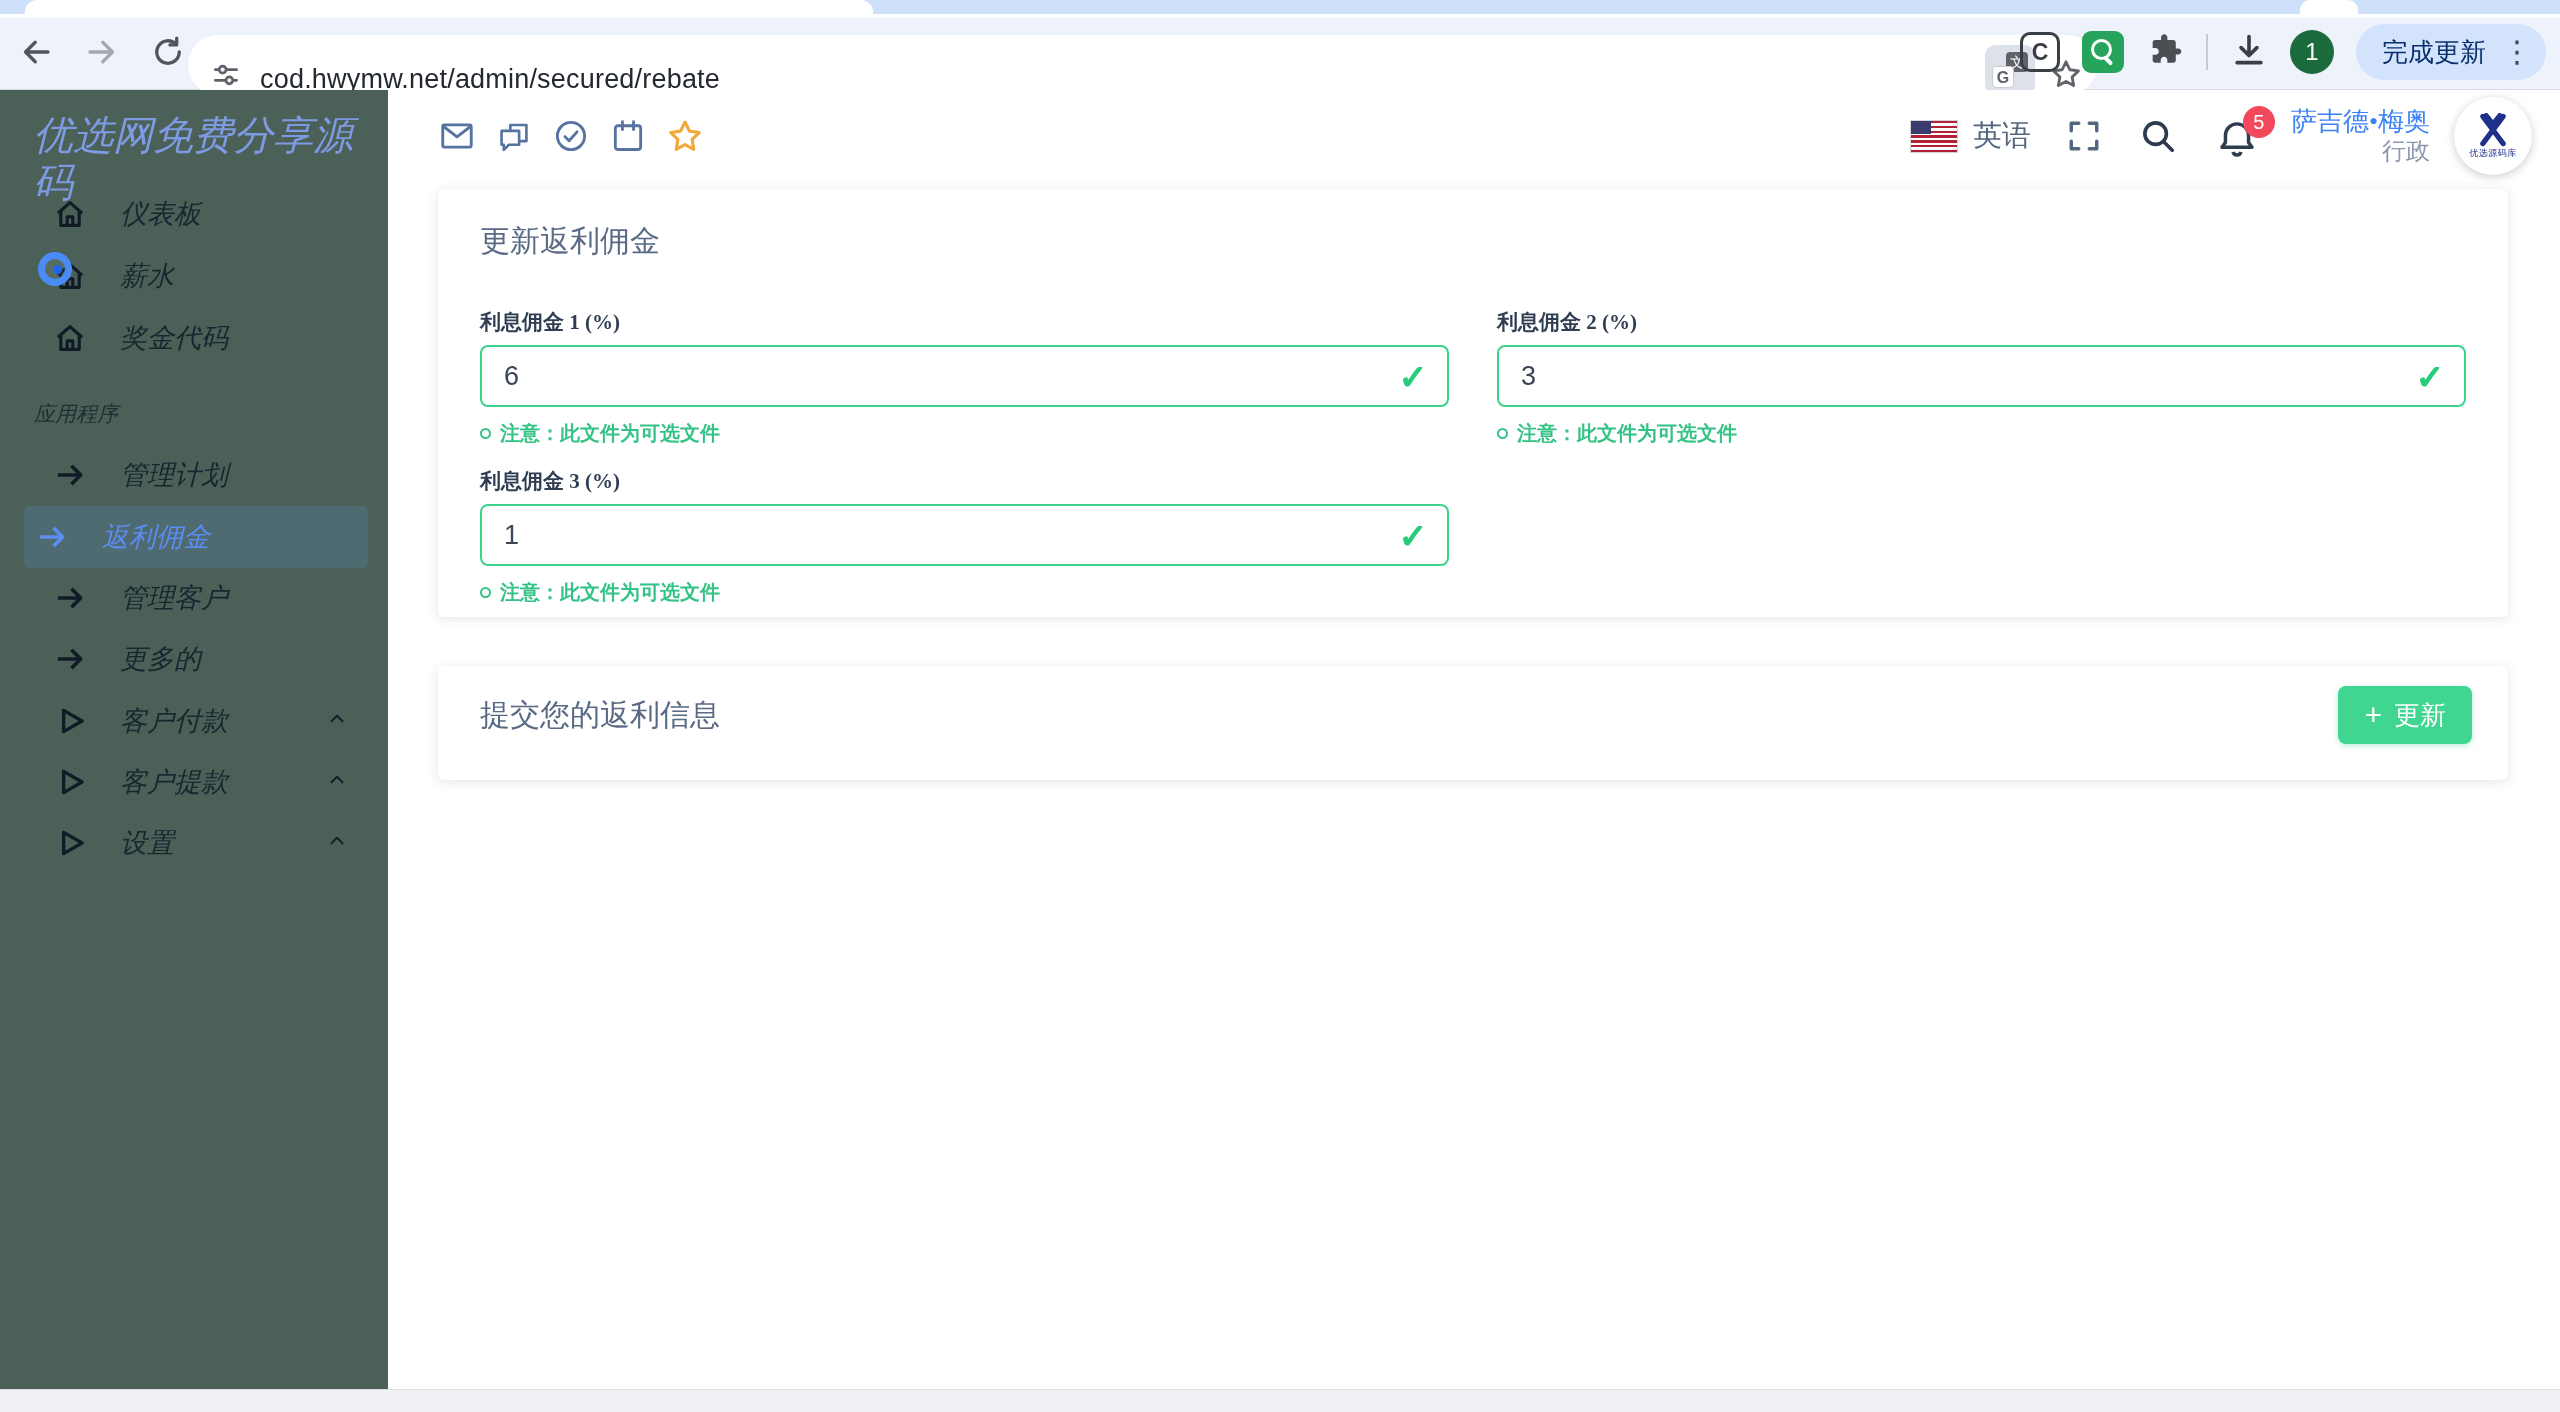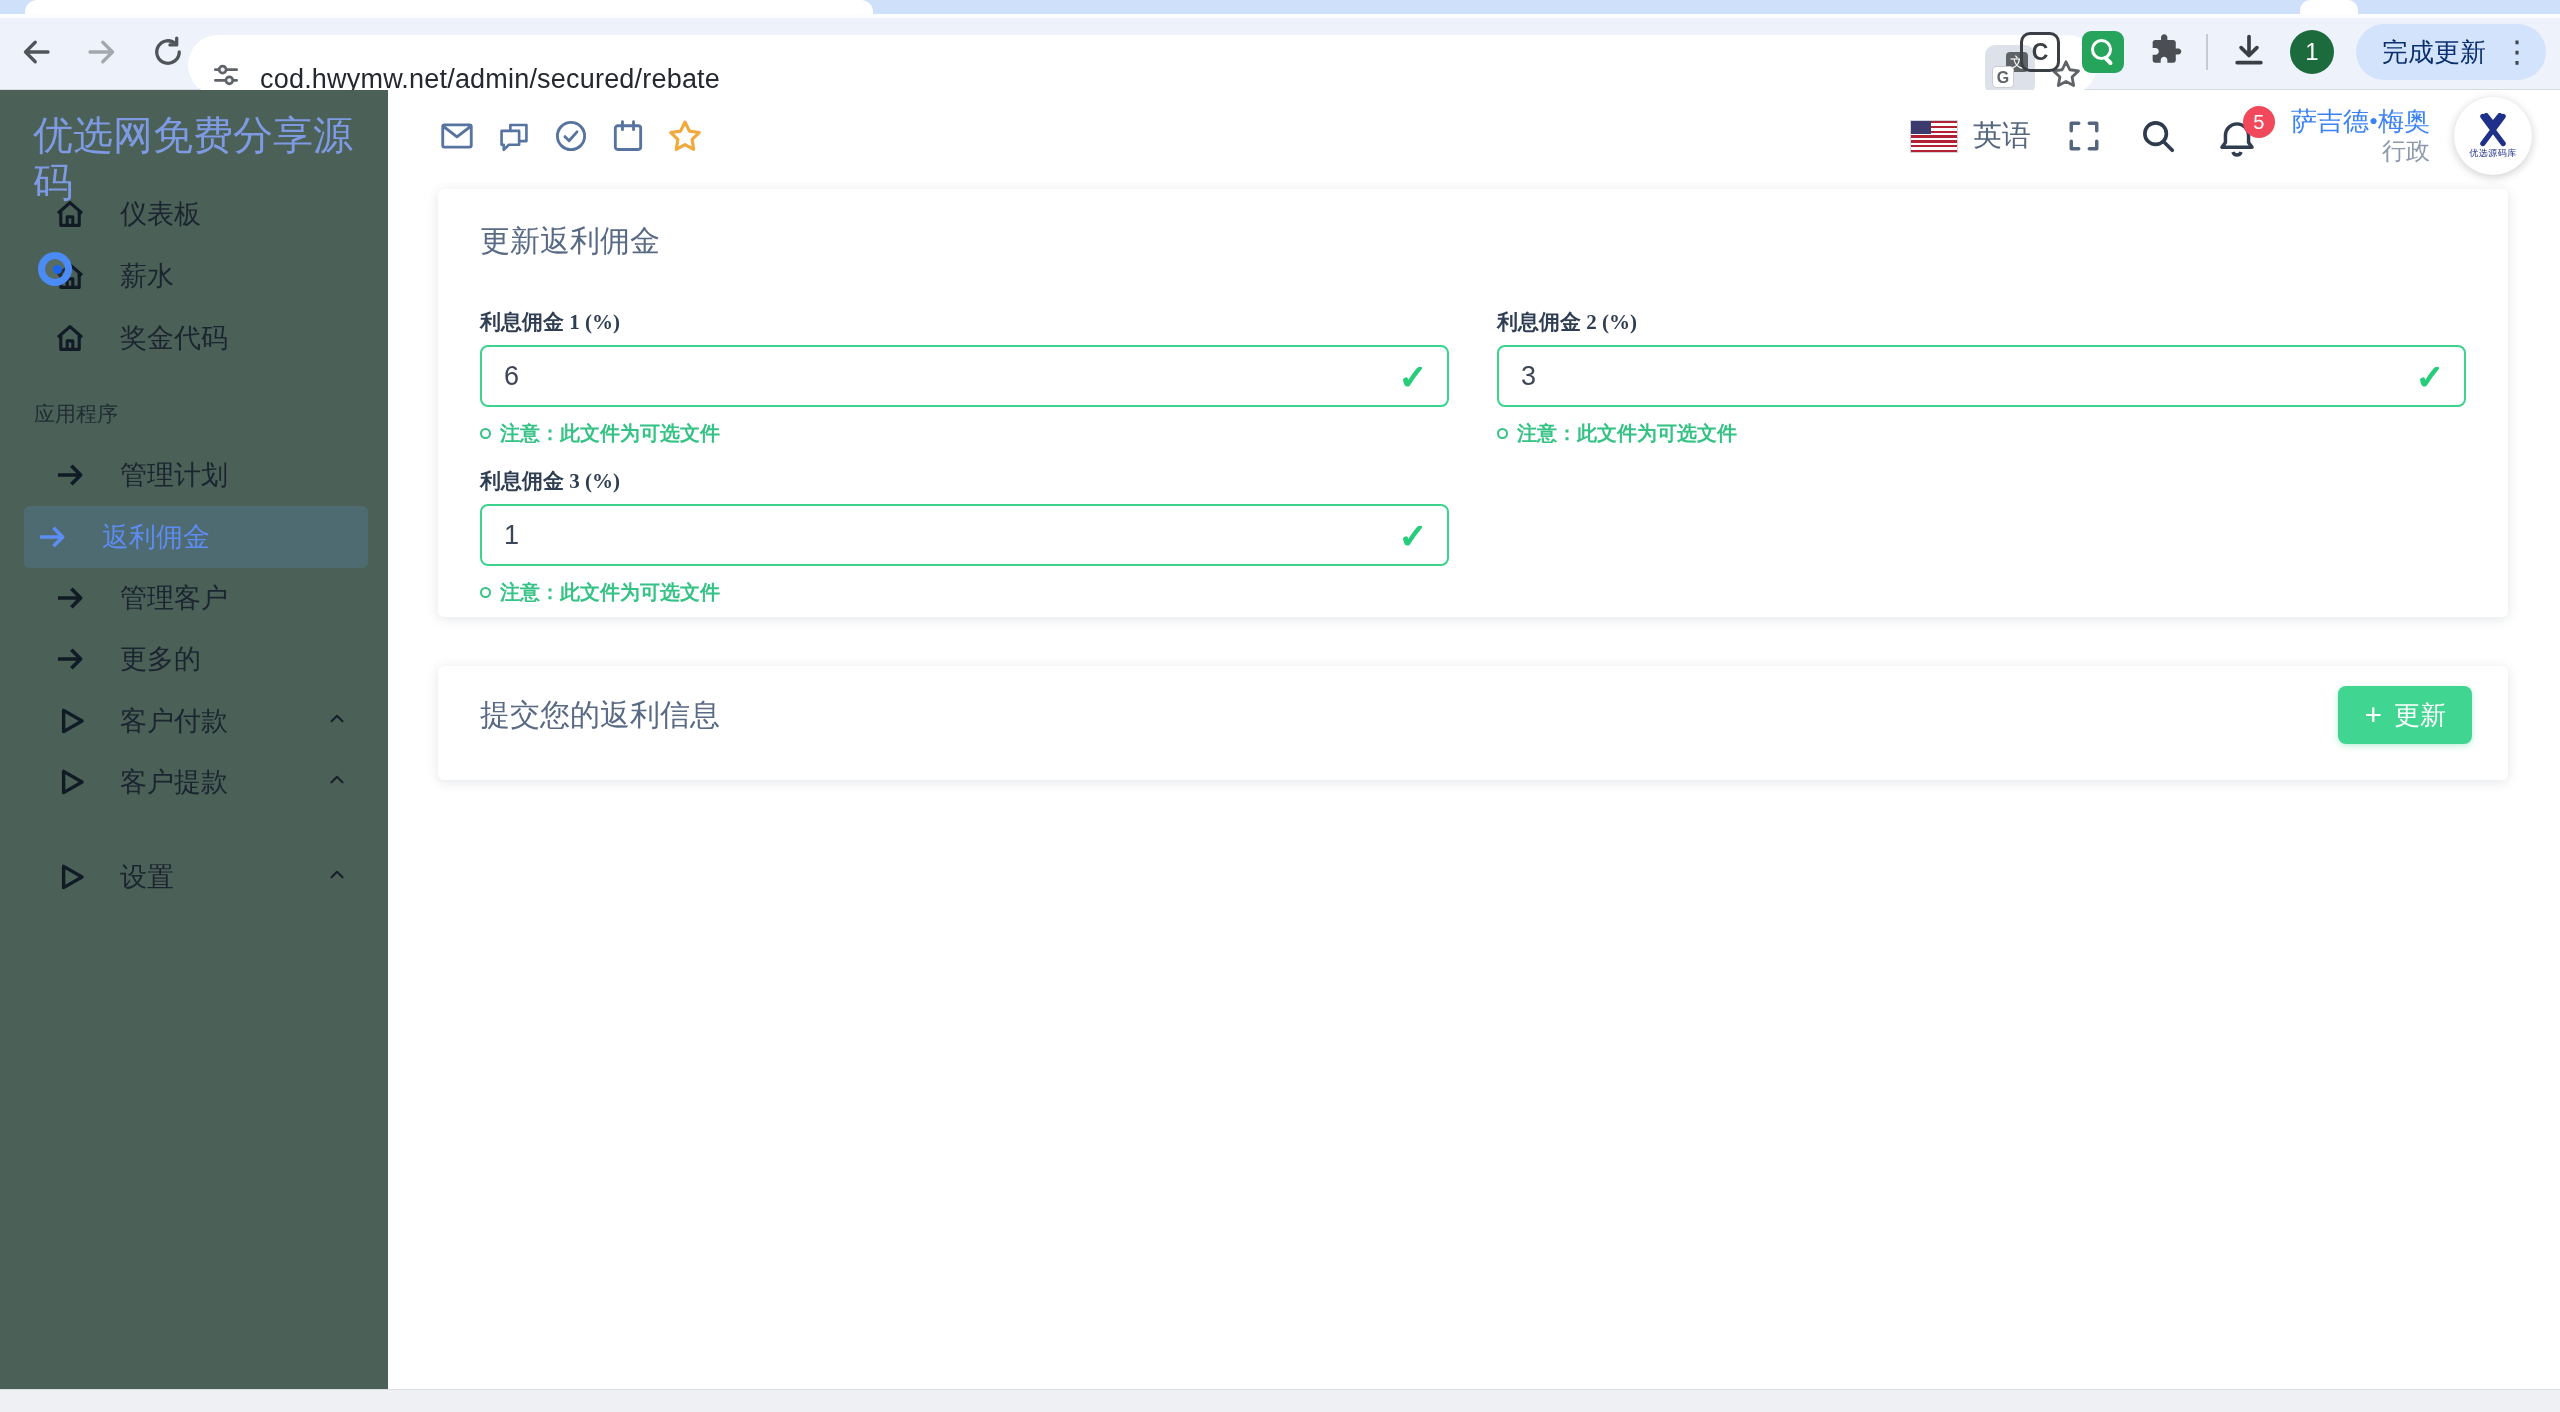--- a/index.html
+++ b/index.html
@@ -41,21 +41,21 @@
   .profile-chip { width:44px; height:44px; border-radius:50%; background:#1c6b3c; color:#fff; font-size:24px; display:flex; align-items:center; justify-content:center; }
   .update-pill { height:56px; border-radius:28px; background:#d4e3fc; display:flex; align-items:center; gap:16px; padding:0 14px 0 26px; border:none; }
   .update-pill .lbl { font-size:26px; color:#0a2f6d; }
   .update-pill .kebab { font-size:30px; color:#41464c; line-height:1; }
 
   
   .page { position:absolute; top:90px; left:0; width:2560px; height:1299px; background:#fff; }
   .bottom-strip { position:absolute; left:0; top:1389px; width:2560px; height:23px; background:#eef0f3; border-top:1px solid #dadee3; }
 
   
-  .sidebar { position:absolute; left:0; top:0; width:388px; height:1299px; background:#4b6057; }
+  .sidebar { position:absolute; left:0; top:0; width:388px; height:1299px; background:#4b6057;font-style:italic; }
   .brand { position:absolute; left:33px; top:22px; width:330px; font-size:40px; line-height:47px; color:#7e9ae2; }
   .nav-item { position:absolute; left:0; width:388px; height:62px; display:flex; align-items:center; padding-left:52px; cursor:pointer; }
   .nav-item .ic { position:relative; width:36px; height:36px; flex:0 0 36px; display:flex; align-items:center; justify-content:center; color:#101b26; }
   .nav-item .ic svg { width:34px; height:34px; fill:none; stroke:currentColor; stroke-width:2.2; stroke-linejoin:round; }
   .nav-item .lbl { margin-left:32px; font-size:27px; color:#1b2530; }
   .nav-item.active { left:24px; width:344px; background:#4d6b70; border-radius:6px; padding-left:10px; }
   .nav-item.active .lbl, .nav-item.active .ic { color:#5d8cf3; }
   .target-overlay { position:absolute; left:-14px; top:-6px; width:34px; height:34px; border:7px solid #4b8bf5; border-radius:50%; background:rgba(255,255,255,.08); }
   .target-overlay::after { content:""; position:absolute; left:8px; top:6px; width:9px; height:9px; border-radius:50%; background:#1a66f0; }
   .section-label { position:absolute; left:34px; top:310px; font-size:21px; color:#212d33; }
@@ -270,21 +270,21 @@
             </svg>
         </span>
         <span class="lbl serif">客户付款</span>
         <span class="chev">
           <svg viewBox="0 0 24 24">
               <path d="M6 14.5 12 8.5l6 6"></path>
             </svg>
         </span>
       </div>
 
-      <div class="nav-item" style="top:756px">
+      <div class="nav-item" style="top:722px">
         <span class="ic">
           <svg viewBox="0 0 24 24" style="stroke-width:2.4">
               <path d="M7.5 4.5v15l13-7.5z"></path>
             </svg>
         </span>
         <span class="lbl serif">设置</span>
         <span class="chev">
           <svg viewBox="0 0 24 24">
               <path d="M6 14.5 12 8.5l6 6"></path>
             </svg>

